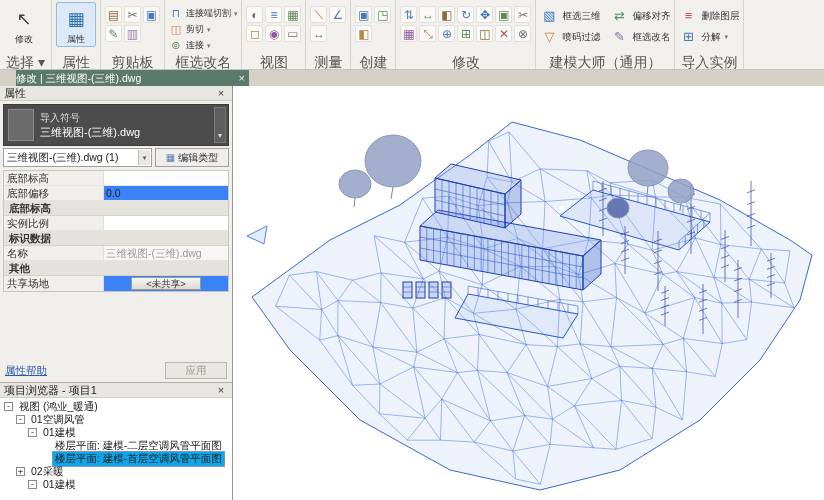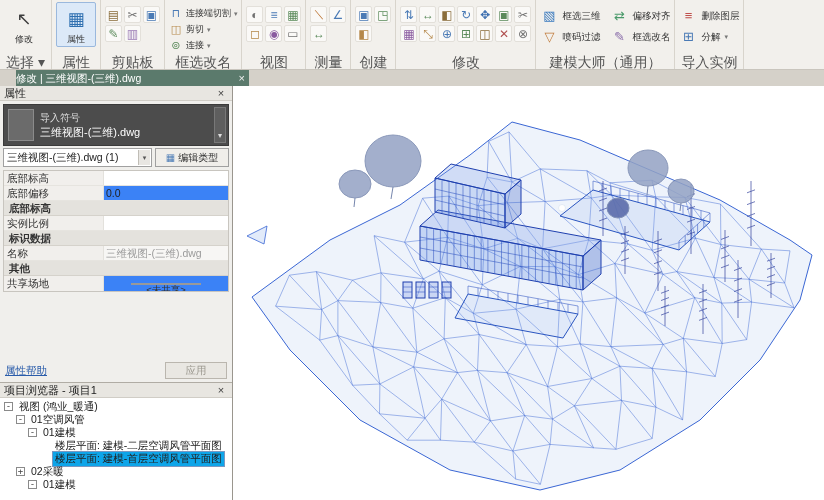--- a/index.html
+++ b/index.html
@@ -57,21 +57,21 @@
   .combo-arrow { position:absolute; right:1px; top:1px; bottom:1px; width:12px; background:#e8e6e2; border-left:1px solid #c0bdb6; font-size:7px; text-align:center; line-height:15px; color:#555; }
   .edit-type-btn { width:74px; background:#f0eeea; border:1px solid #a0a0a0; font-size:10px; display:flex; align-items:center; justify-content:center; gap:3px; color:#333; white-space:nowrap; }
   .etb-ico { color:#4a7ab5; font-size:10px; }
   .prop-grid { margin:0 3px; border:1px solid #c8c5bf; background:#fff; flex:0 0 auto; }
   .prow { display:flex; height:15px; border-bottom:1px solid #e6e4df; font-size:10.5px; }
   .prow:last-child { border-bottom:none; }
   .plabel { width:100px; background:#f1efec; border-right:1px solid #e3e1dc; padding:0 3px; line-height:14px; color:#333; overflow:hidden; white-space:nowrap; flex:0 0 100px; }
   .pvalue { flex:1; padding:0 2px; line-height:14px; background:#3b82f6; overflow:hidden; white-space:nowrap; }
   .pvalue.v-input { border:1px solid #555; line-height:12px; margin:0; background:#fff; }
   .pvalue.v-disabled { color:#9a9a9a; background:#f7f6f4; }
-  .pvalue.v-button { display:flex; justify-content:center; padding:7px 2px; }
+  .pvalue.v-button { display:flex; justify-content:center; padding:1px 2px; }
   .cellbtn { border:1px solid #999; background:linear-gradient(#f7f6f4,#dcd9d3); font-size:9.5px; line-height:11px; padding:0 14px; color:#333; white-space:nowrap; }
   .psection { height:15px; background:#e4e2dd; line-height:15px; padding:0 5px; font-size:10.5px; font-weight:bold; color:#333; border-bottom:1px solid #d5d2cb; }
   .prop-footer { display:flex; align-items:center; padding:3px 5px; margin-top:auto; flex:0 0 22px; }
   .help-link { color:#2a5caa; text-decoration:underline; font-size:10.5px; }
   .apply-btn { margin-left:auto; width:62px; height:17px; background:#e9e7e2; border:1px solid #bab6ae; color:#9b988f; text-align:center; line-height:15px; font-size:10.5px; }
   
   .browser { flex:0 0 118px; border-top:1px solid #b0aca4; display:flex; flex-direction:column; background:#fff; }
   .tree { flex:1; overflow:hidden; padding:2px 0 0 2px; background:#fff; font-size:10.5px; }
   .titem { display:flex; align-items:center; height:13px; white-space:nowrap; }
   .texp { width:9px; height:9px; flex:0 0 9px; border:1px solid #8a8a8a; background:#fff; font-size:9px; line-height:7px; text-align:center; margin-right:3px; color:#444; font-family:"DejaVu Sans Mono",monospace; }

